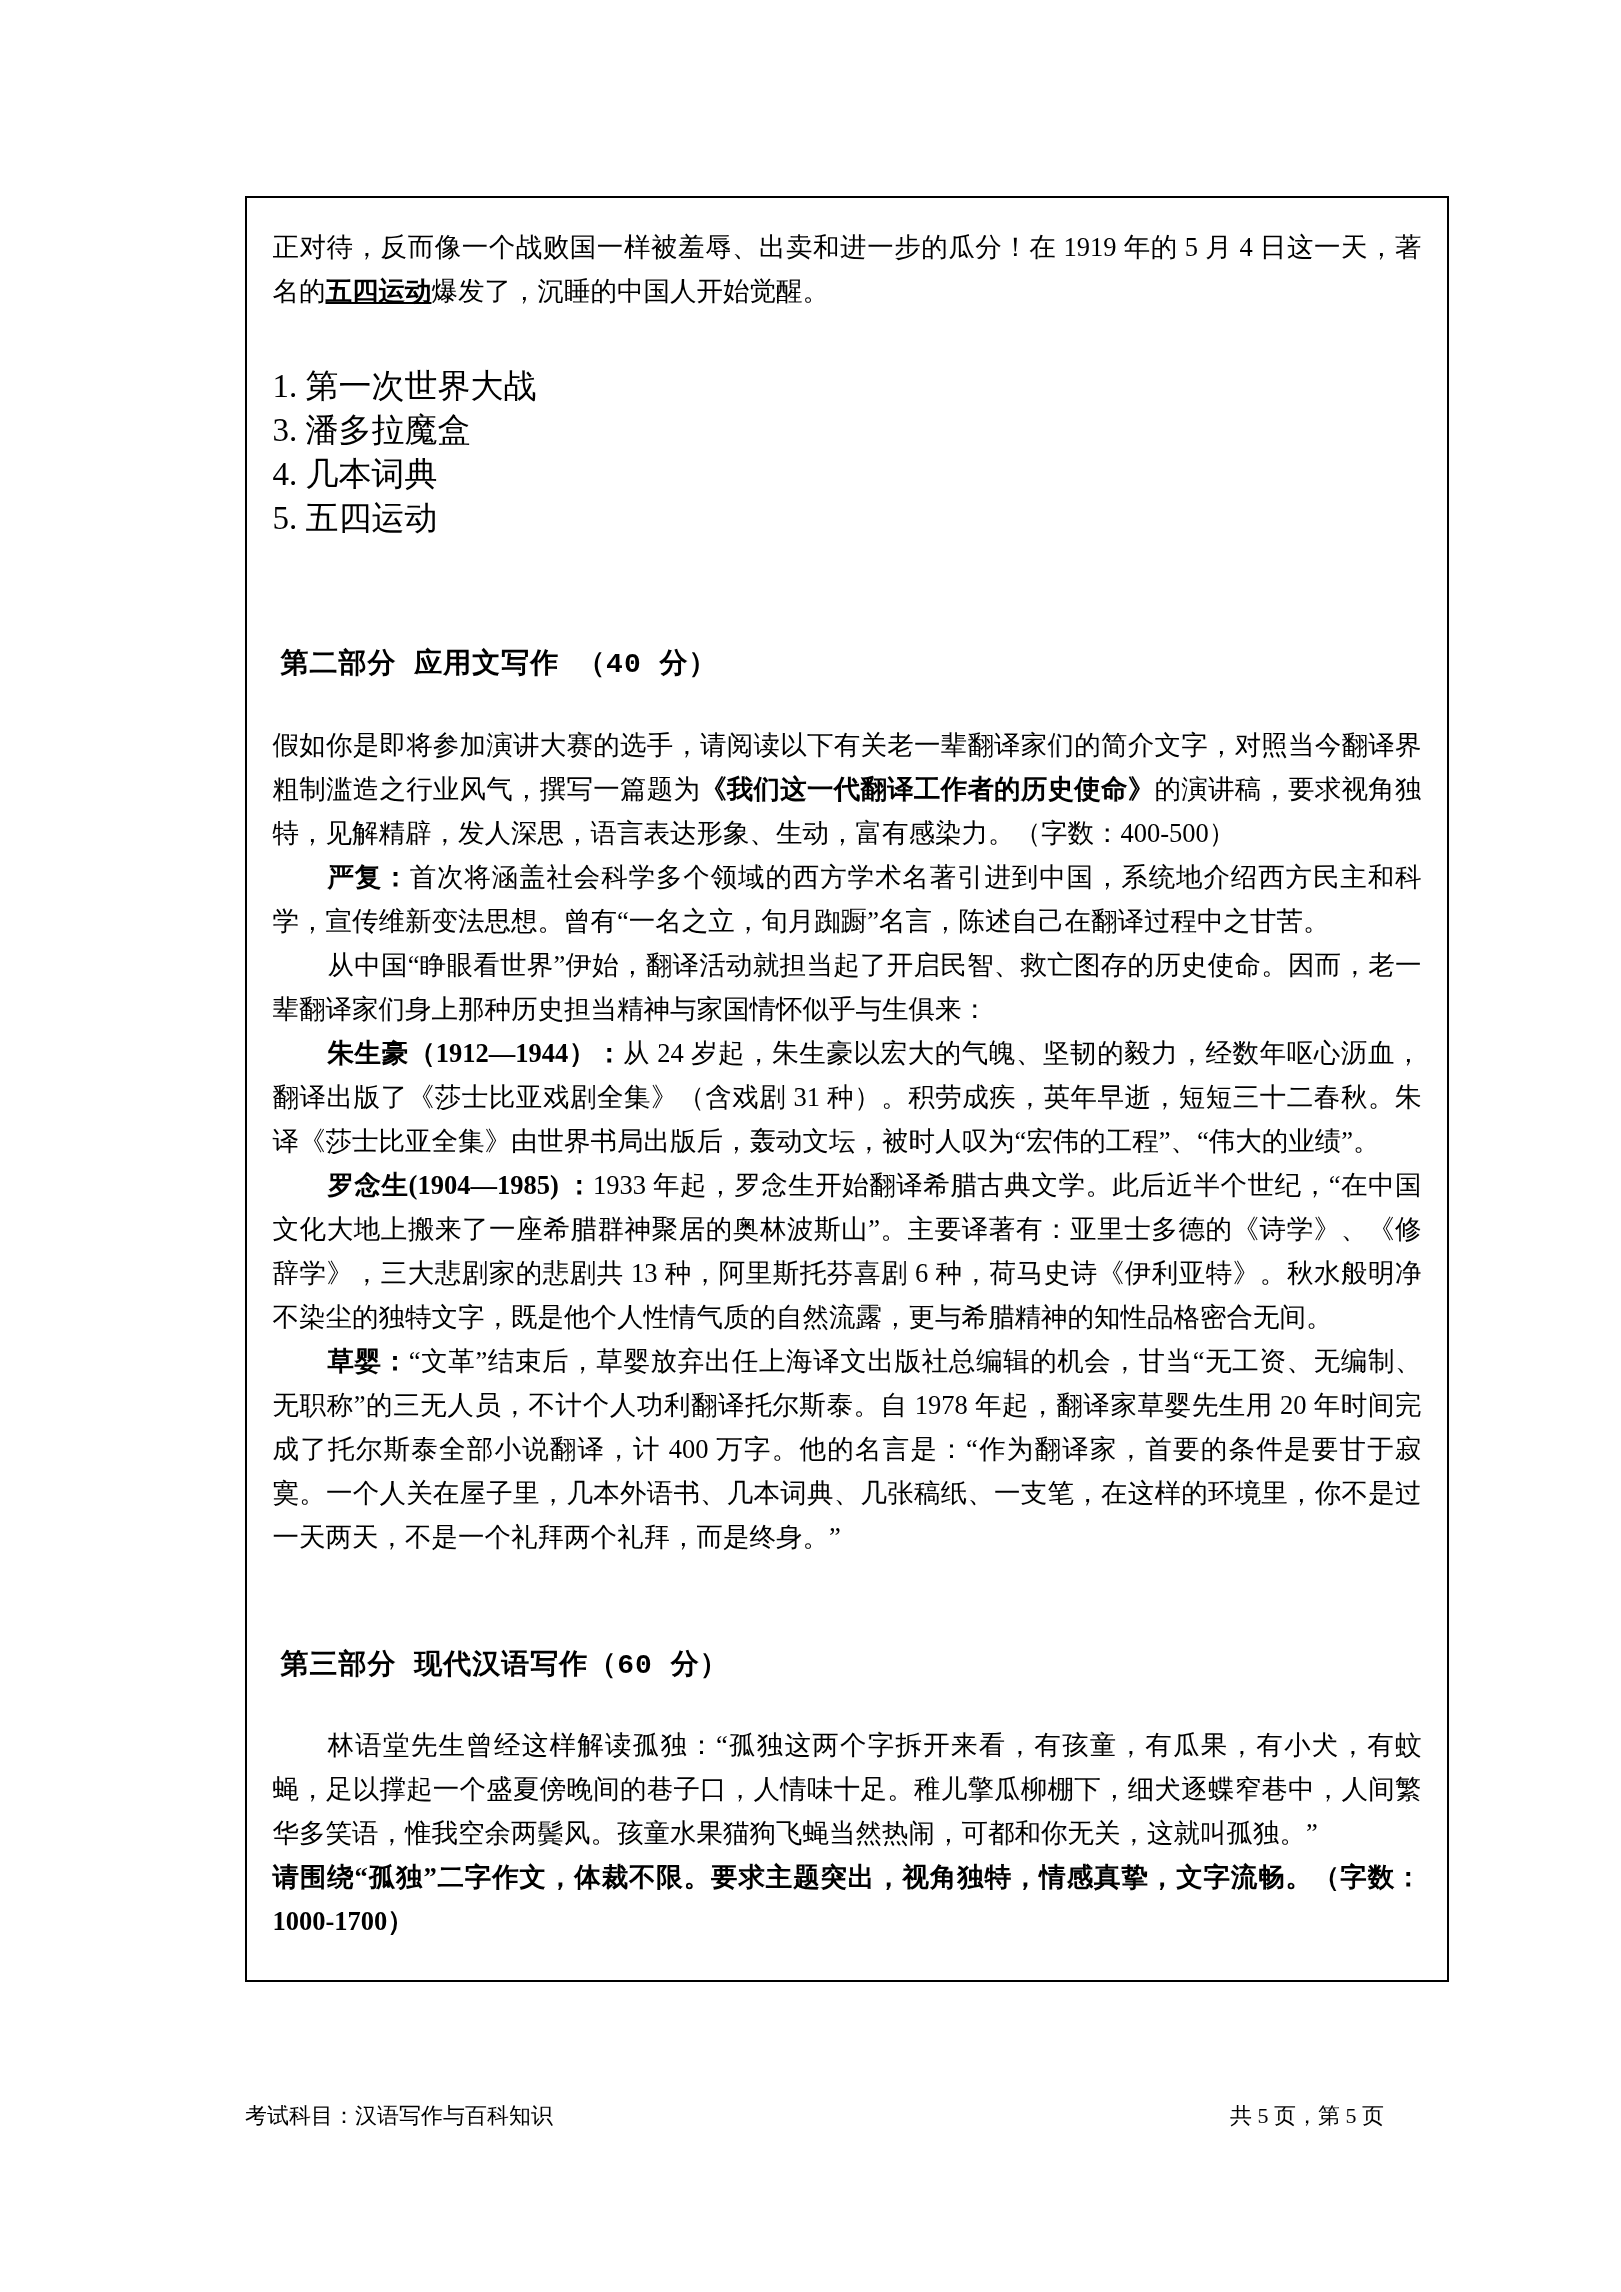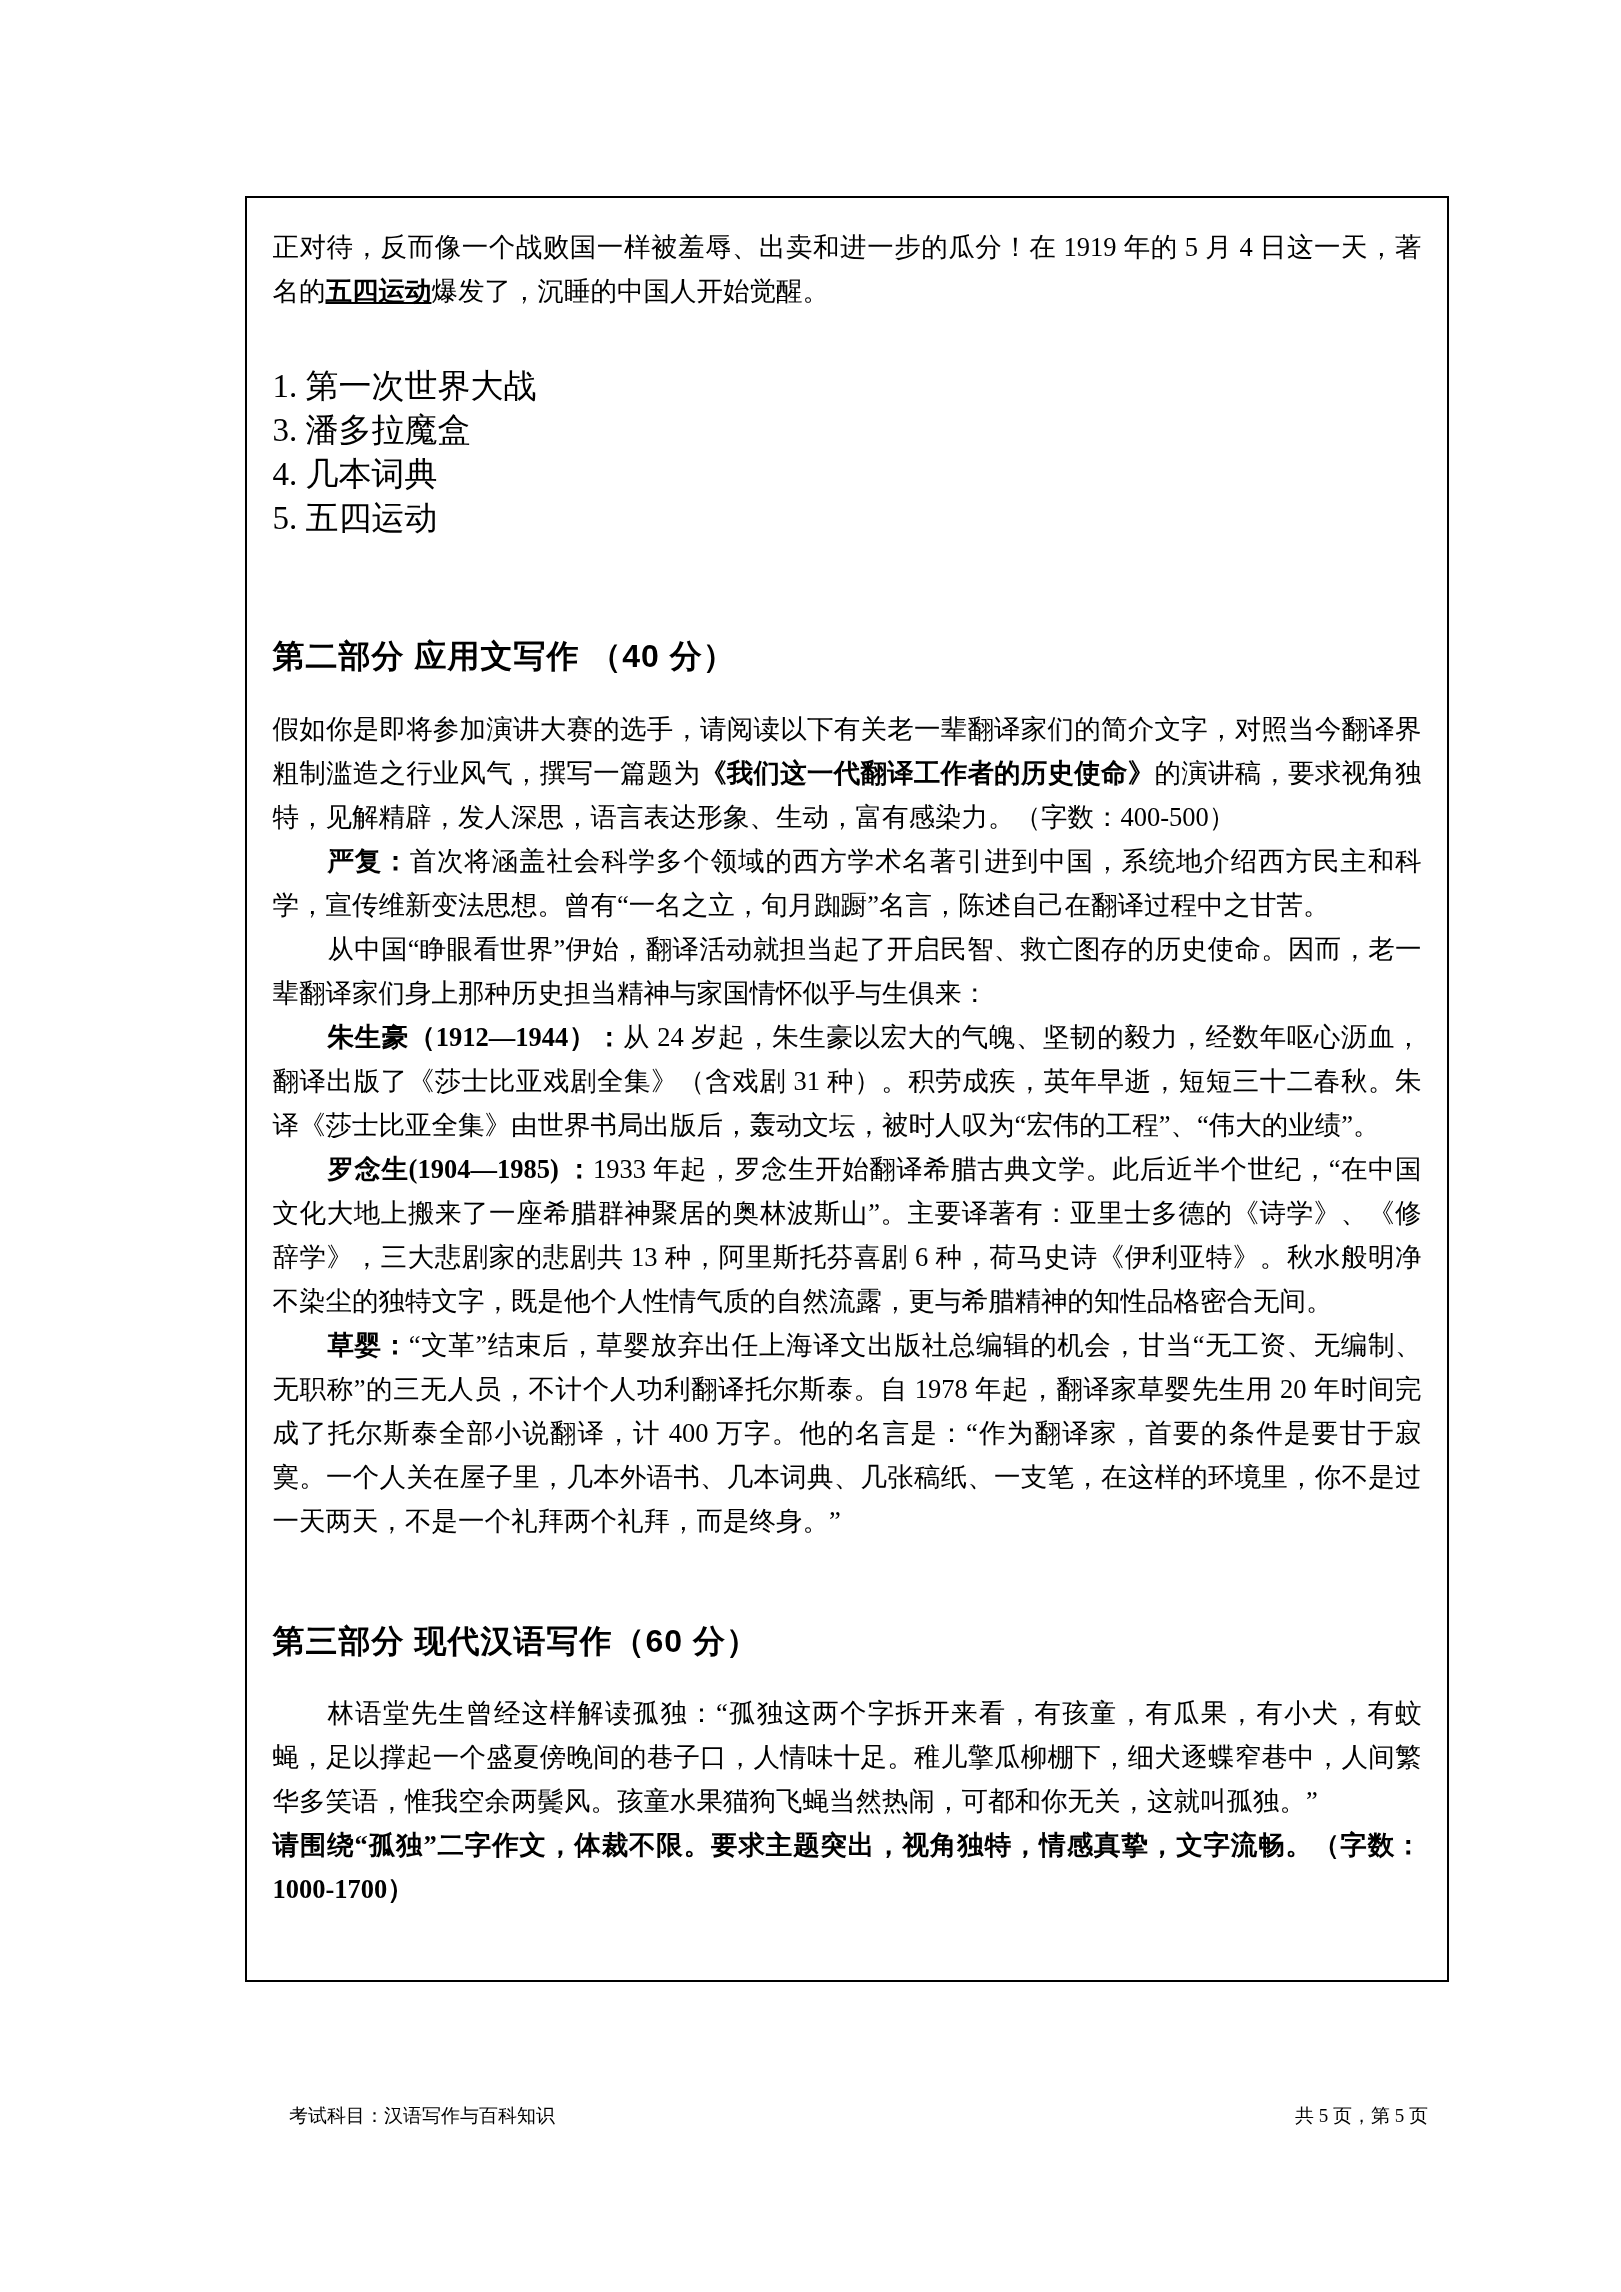--- a/index.html
+++ b/index.html
@@ -74,44 +74,43 @@
     padding: 0;
     white-space: nowrap;
   }
   ol.answers li .num {
     display: inline-block;
     width: 33px;
   }
 
   
   h2.section-heading {
-    margin: 0;
-    font-size: 32px;
+    margin: 8px;
+    font-size: 28px;
     line-height: 45px;
     font-weight: bold;
     letter-spacing: 1px;
-    font-family: Liberation Sans, sans-serif;
+    font-family: Liberation Mono, monospace;
   }
 
   
   .b { font-weight: bold; }
   .u { text-decoration: underline; font-weight: bold; }
 
   
   .footer {
     position: absolute;
     left: 245px;
     top: 2099px;
     width: 1204px;
     display: flex;
     justify-content: space-between;
     align-items: baseline;
-    font-size: 19px;
+    font-size: 22px;
     line-height: 33px;
-    margin-left: 44px;
   }
   .footer .left { white-space: nowrap; }
   .footer .right { white-space: nowrap; padding-right: 65px; }
 </style>
 </head>
 <body>
 
 <div class="page">
 
   <div class="content-box">

